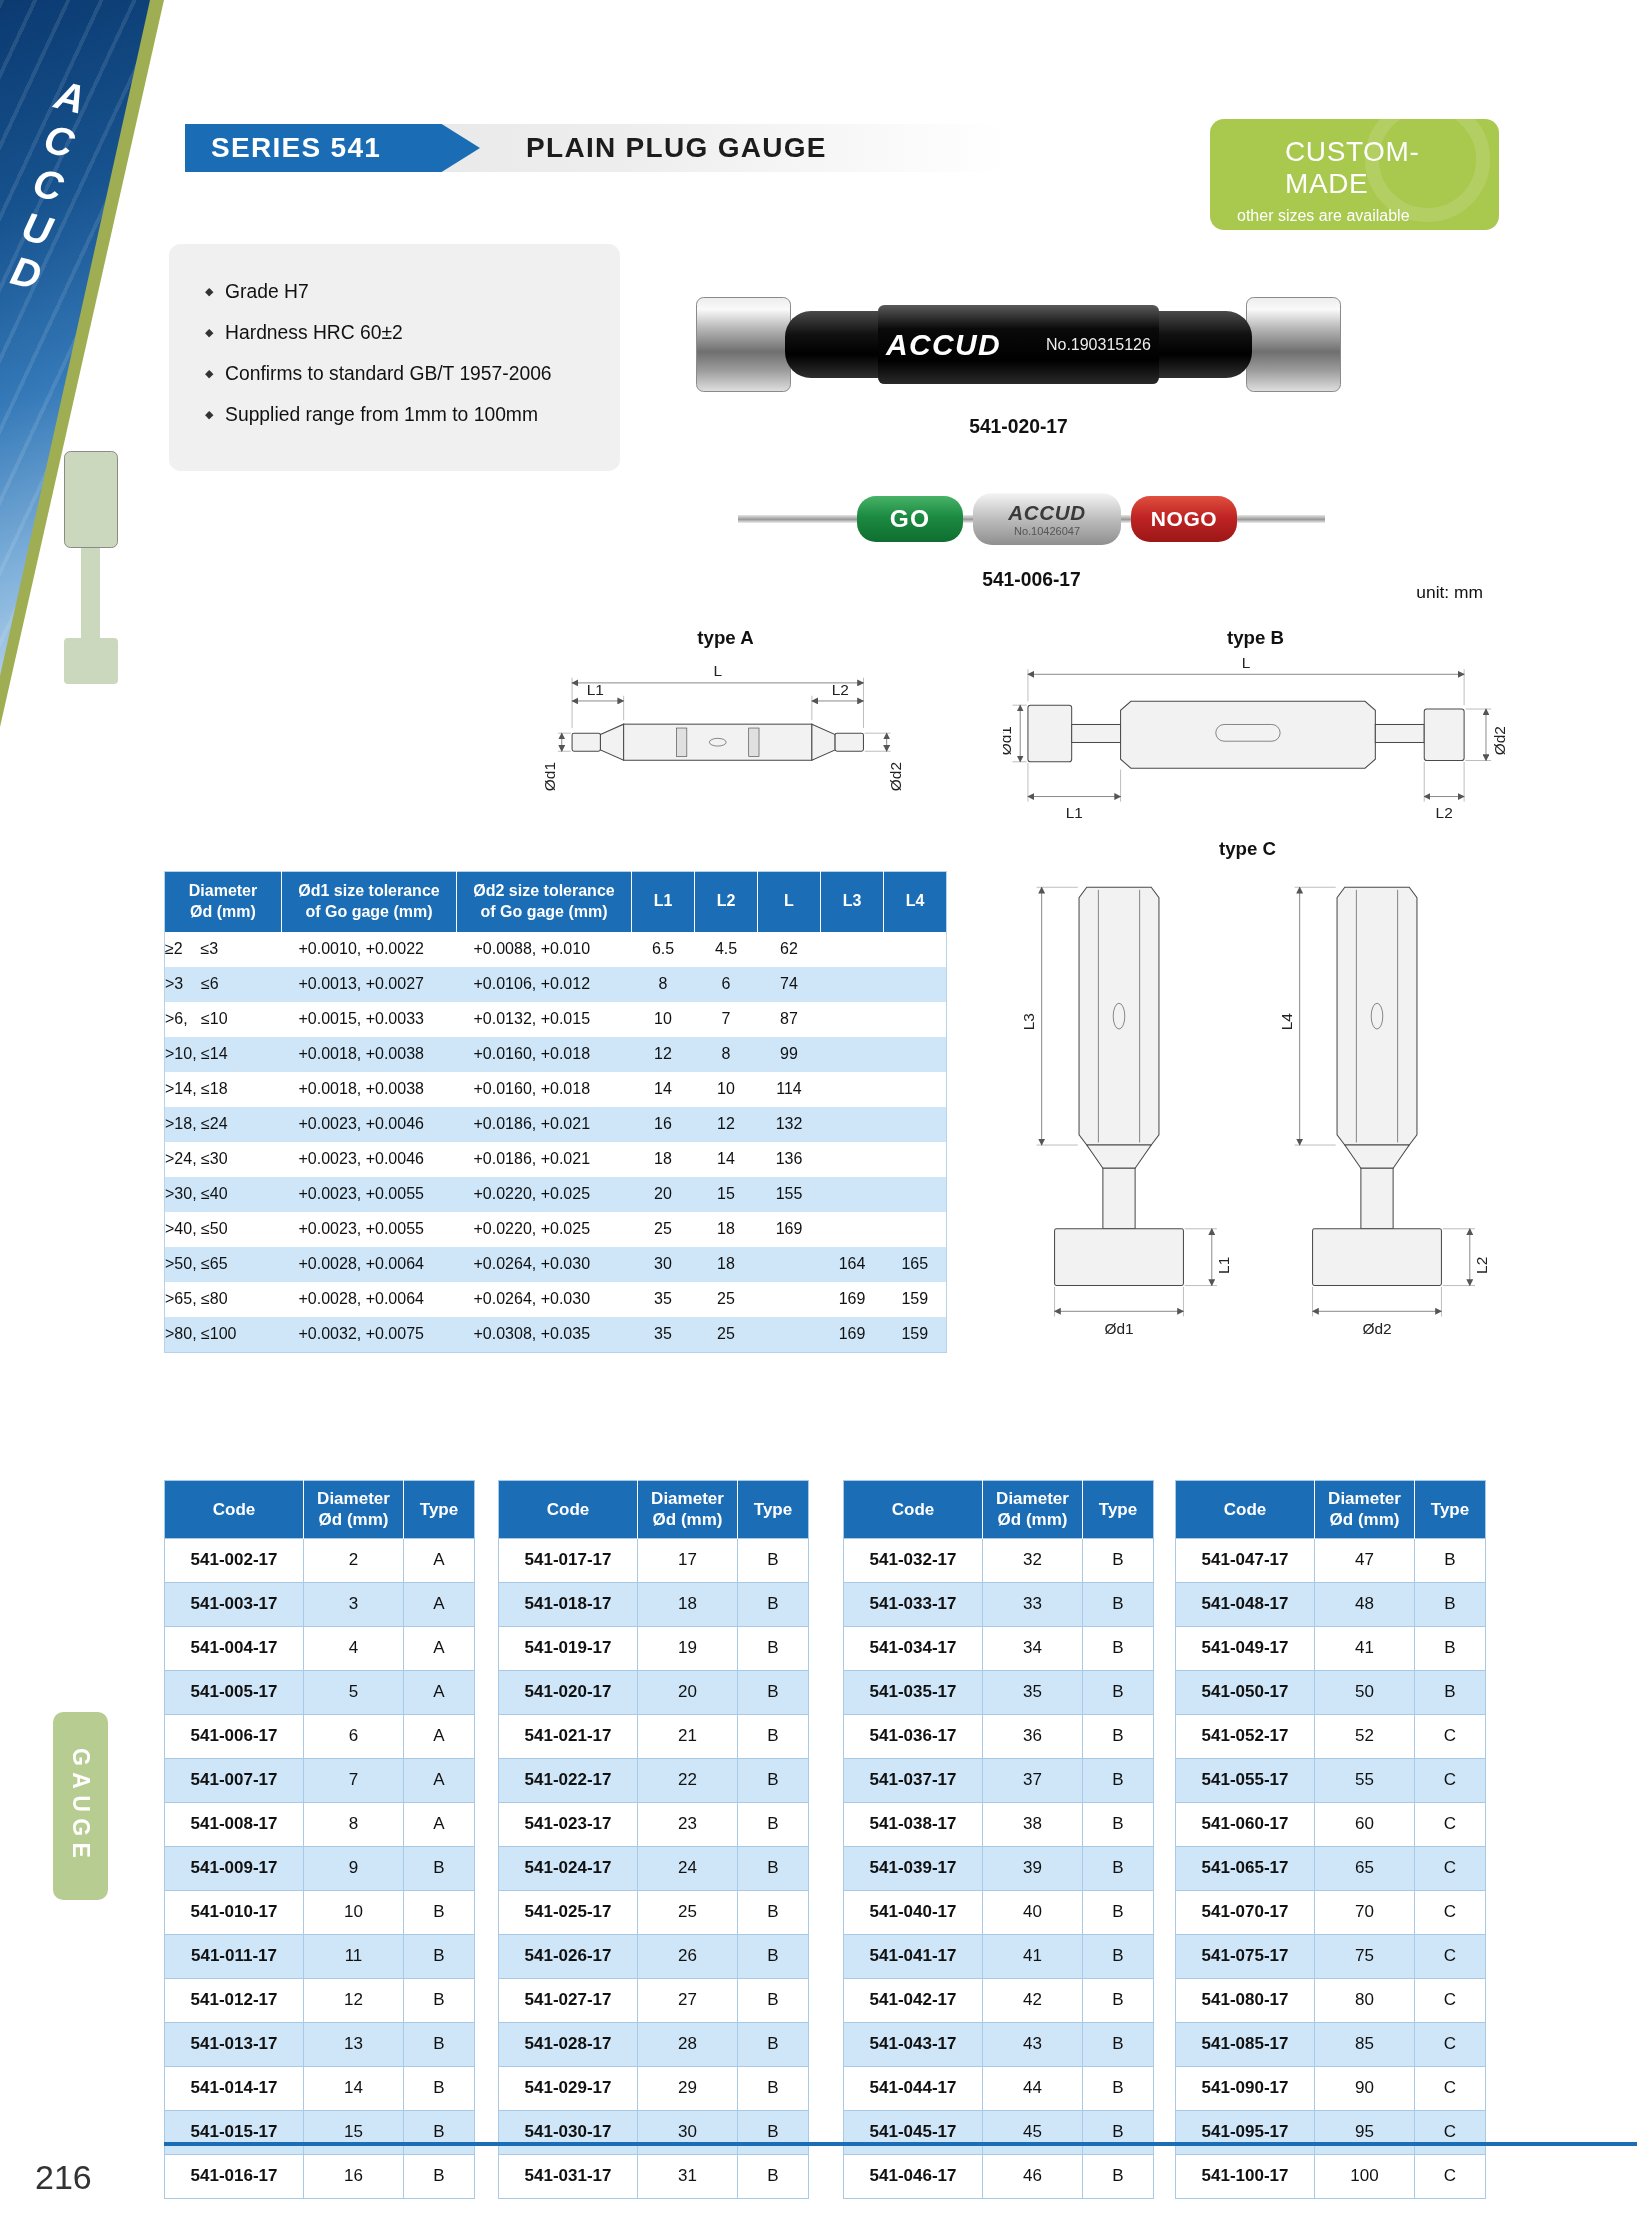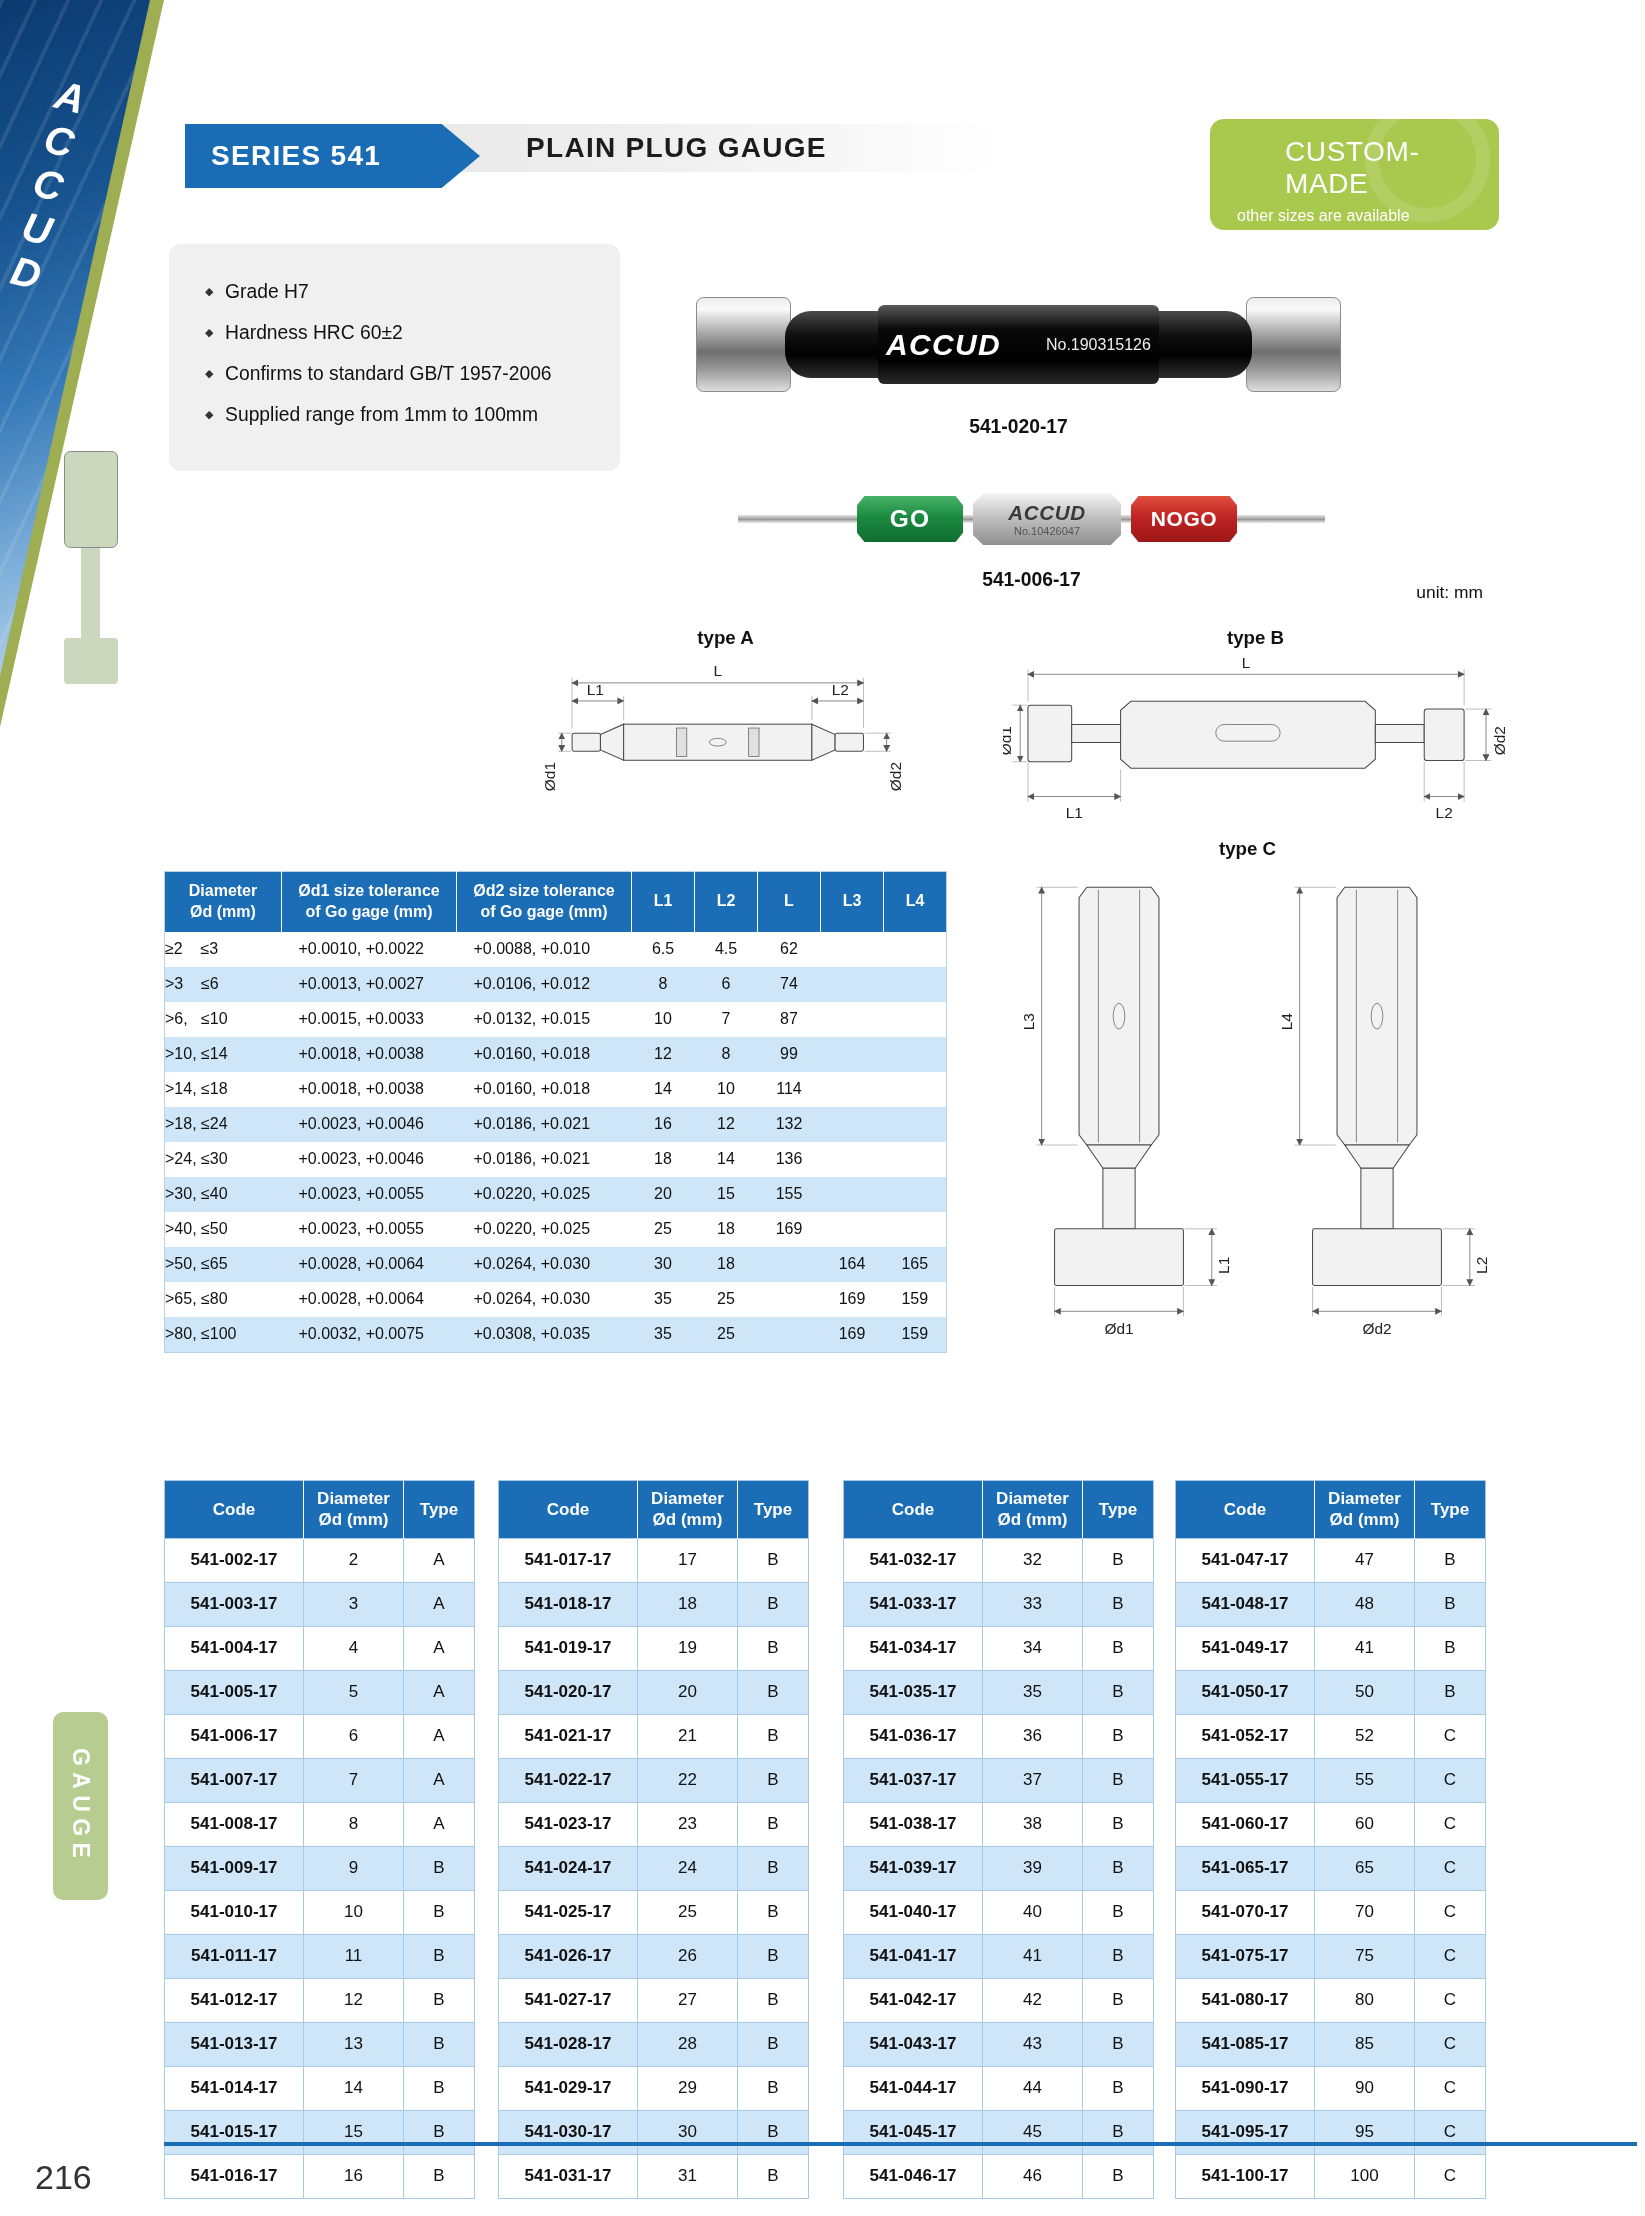--- a/index.html
+++ b/index.html
@@ -22,21 +22,21 @@
   .mini-gauge .foot{width:54px;height:46px;background:#ccd8be;border-radius:3.9px;margin:0 auto;}
   .gauge-tab{position:absolute;left:53px;top:1712px;width:55px;height:188px;background:#b6cc90;
     border-radius:10.3px;display:flex;align-items:center;justify-content:center;}
   .gauge-tab span{writing-mode:vertical-rl;font-weight:bold;font-size:23px;color:#fff;letter-spacing:6.4px;}
   .page-num{position:absolute;left:35px;top:2158px;font-size:34px;color:#333;text-align:center;}
   .bottom-rule{position:absolute;left:164px;top:2142px;width:1473px;height:3.9px;background:#1b6db6;}
 
   
   .title-bar{position:absolute;left:185px;top:124px;width:822px;height:48px;
     background:linear-gradient(90deg,#e4e4e4 0%,#eeeeee 55%,rgba(238,238,238,0) 100%);}
-  .series-banner{position:absolute;left:185px;top:124px;width:295px;height:64px;background:#1a6cb4;
+  .series-banner{position:absolute;left:185px;top:124px;width:295px;height:48px;background:#1a6cb4;
     clip-path:polygon(0 0,87% 0,100% 50%,87% 100%,0 100%);display:flex;align-items:center;}
   .series-banner span{color:#fff;font-weight:bold;font-size:28px;letter-spacing:1.3px;padding-left:26px;}
   .page-title{position:absolute;left:526px;top:124px;height:48px;display:flex;align-items:center;
     font-size:28px;font-weight:bold;color:#1c1c1c;letter-spacing:1.3px;}
   .badge{position:absolute;left:1210px;top:119px;width:289px;height:111px;background:#a9c84e;
     border-radius:14px;color:#fff;padding:17px 0 0 27px;box-sizing:border-box;overflow:hidden;}
   .badge::after{content:"";position:absolute;right:9px;top:-22px;width:97px;height:97px;
     border:14px solid rgba(255,255,255,.12);border-radius:50%;}
   .badge-title{font-size:28px;font-weight:normal;letter-spacing:0.6px;margin-left:48px;}
   .badge-sub{font-size:16px;line-height:21px;margin-top:5.2px;}
@@ -58,21 +58,21 @@
   .p1hex{position:absolute;left:20%;right:20%;top:-5.8px;bottom:-5.8px;border-radius:6.4px;z-index:-1;
     background:linear-gradient(180deg,#5a5a5a,#0a0a0a 30%,#000 70%,#2a2a2a);}
   .p1brand{font-style:italic;font-weight:800;font-size:30px;color:#fff;letter-spacing:1.3px;}
   .p1serial{font-size:16px;color:#eee;}
   .p1label,.p2label{position:absolute;left:0;right:0;text-align:center;font-weight:bold;font-size:19.3px;color:#111;}
   .p1label{top:139px;}
   .product2{position:absolute;left:738px;top:474px;width:587px;height:116px;}
   .rod{position:absolute;left:0;right:0;top:41px;height:7.7px;
     background:linear-gradient(180deg,#e6e6e6,#999 55%,#eee);}
   .nut{position:absolute;display:flex;align-items:center;justify-content:center;
-    clip-path:polygon(7% 0,93% 0,100% 20%,100% 80%,93% 100%,7% 100%,0 80%,0 20%);}
+    clip-path:polygon(7% 0,93% 0,100% 20%,100% 80%,93% 100%,7% 100%,0 80%,0 20%);border-radius:19px;}
   .go-block{left:119px;top:22px;width:106px;height:46px;
     background:linear-gradient(180deg,#46b368,#1c8a41 45%,#0f6e30);}
   .go-block span{font-size:24.5px;font-weight:bold;color:#fff;letter-spacing:1.3px;}
   .mid-block{left:235px;top:19.3px;width:148px;height:52px;flex-direction:column;
     background:linear-gradient(180deg,#f4f4f4,#bdbdbd 50%,#8f8f8f);}
   .p2brand{font-style:italic;font-weight:800;font-size:20.6px;color:#3a3a3a;letter-spacing:0.6px;}
   .p2serial{font-size:11px;color:#555;}
   .nogo-block{left:393px;top:22px;width:106px;height:46px;
     background:linear-gradient(180deg,#e0503e,#c02424 45%,#9c1717);}
   .nogo-block span{font-size:21px;font-weight:bold;color:#fff;letter-spacing:0.6px;}

